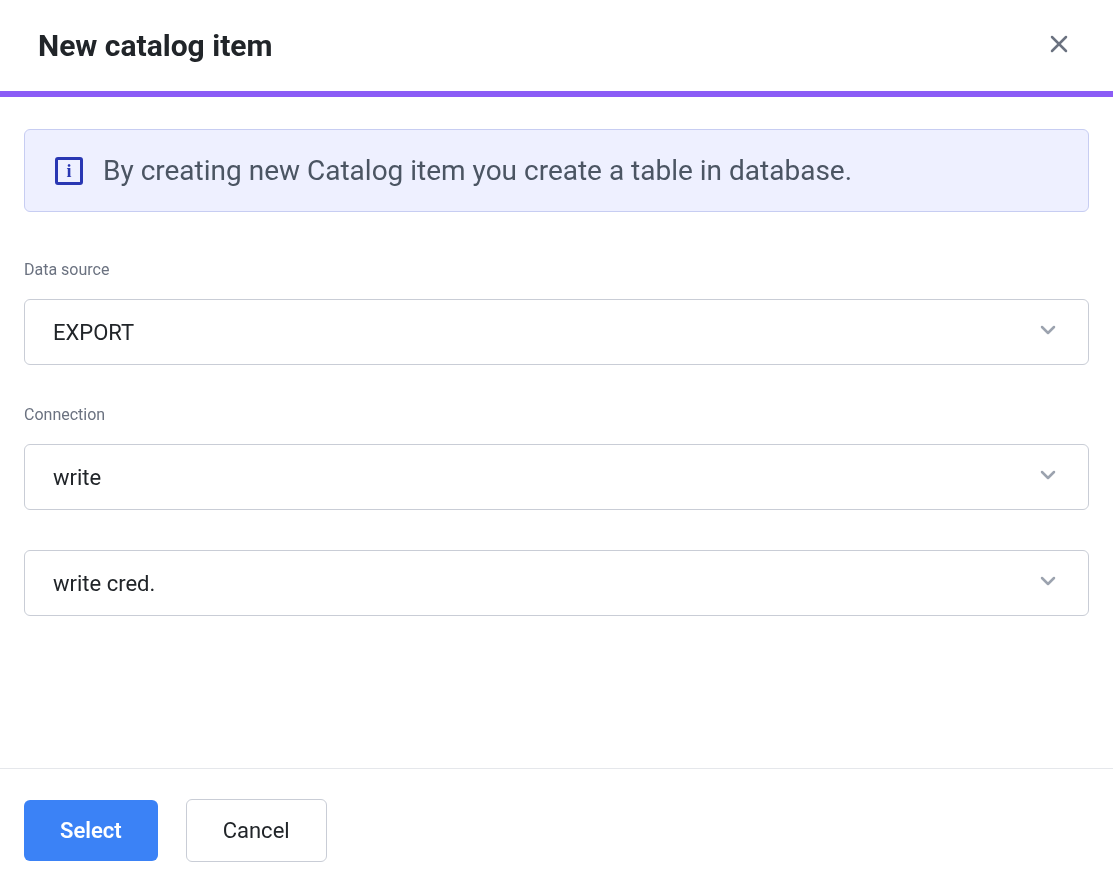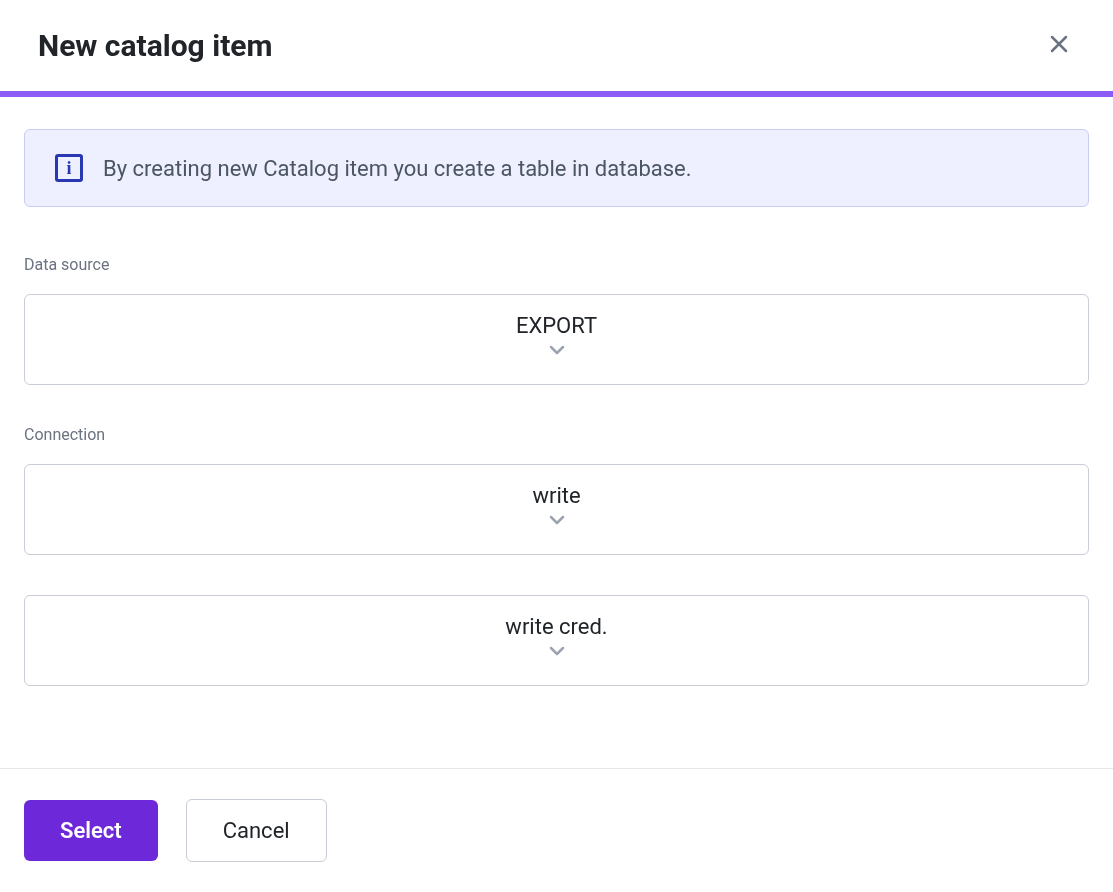--- a/index.html
+++ b/index.html
@@ -72,21 +72,21 @@
       flex-shrink: 0;
     }
     .info-icon-i {
       font-family: Georgia, 'Times New Roman', serif;
       font-weight: 700;
       font-size: 18px;
       color: #2937b3;
       line-height: 1;
     }
     .info-text {
-      font-size: 22px;
+      font-size: 28px;
       color: #4b5563;
     }
     .form-group {
       margin-bottom: 40px;
     }
     .form-label {
       display: block;
       font-size: 16px;
       color: #6b7280;
       margin-bottom: 20px;
@@ -94,21 +94,20 @@
     .select-control {
       width: 100%;
       border: 1px solid #c9cdd6;
       border-radius: 6px;
       background: #ffffff;
       padding: 18px 28px;
       display: flex;
       align-items: center;
       justify-content: space-between;
       cursor: pointer;
-      flex-direction: column;
     }
     .select-value {
       font-size: 22px;
       color: #212529;
     }
     .chevron-icon {
       color: #9ca3af;
       flex-shrink: 0;
     }
     .chevron-icon svg {
@@ -123,21 +122,21 @@
       align-items: center;
     }
     .btn {
       padding: 18px 36px;
       border-radius: 6px;
       font-size: 22px;
       cursor: pointer;
       font-family: inherit;
     }
     .btn-primary {
-      background: #6d28d9;
+      background: #3b82f6;
       color: #ffffff;
       border: none;
       font-weight: 600;
     }
     .btn-secondary {
       background: #ffffff;
       color: #212529;
       border: 1px solid #c9cdd6;
       font-weight: 400;
     }

